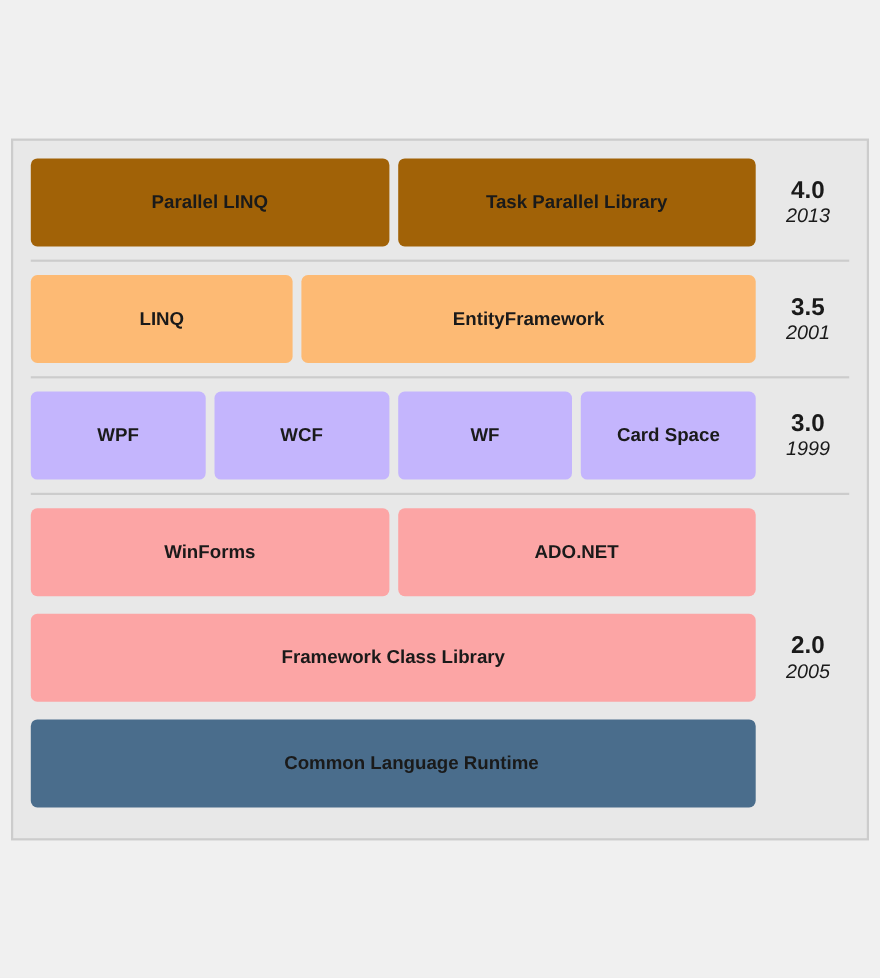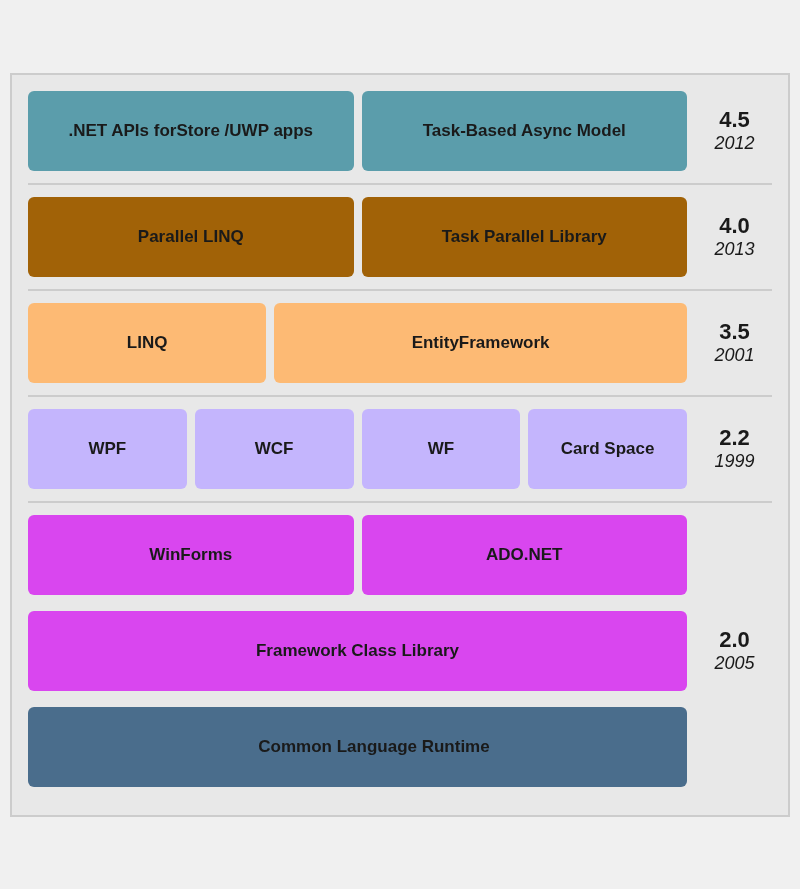--- a/index.html
+++ b/index.html
@@ -68,21 +68,21 @@
 
     .block.purple {
       background: #fdba74;
     }
 
     .block.brown {
       background: #c4b5fd;
     }
 
     .block.green {
-      background: #d946ef;
+      background: #fca5a5;
     }
 
     .block.steel-blue {
       background: #4a6d8c;
     }
 
     .version-label {
       width: 75px;
       text-align: center;
       flex-shrink: 0;
@@ -120,30 +120,20 @@
 
     .row-2-0 .bottom-block-2 {
       width: 100%;
     }
   </style>
 </head>
 <body>
 
 <div class="diagram-container">
 
-  <div class="row">
-    <div class="blocks-area">
-      <div class="block teal" style="flex:1">.NET APIs forStore /UWP apps</div>
-      <div class="block teal" style="flex:1">Task-Based Async Model</div>
-    </div>
-    <div class="version-label">
-      <div class="ver">4.5</div>
-      <div class="year">2012</div>
-    </div>
-  </div>
 
   <div class="row">
     <div class="blocks-area">
       <div class="block olive" style="flex:1">Parallel LINQ</div>
       <div class="block olive" style="flex:1">Task Parallel Library</div>
     </div>
     <div class="version-label">
       <div class="ver">4.0</div>
       <div class="year">2013</div>
     </div>
@@ -161,21 +151,21 @@
   </div>
 
   <div class="row">
     <div class="blocks-area">
       <div class="block brown" style="flex:1">WPF</div>
       <div class="block brown" style="flex:1">WCF</div>
       <div class="block brown" style="flex:1">WF</div>
       <div class="block brown" style="flex:1">Card Space</div>
     </div>
     <div class="version-label">
-      <div class="ver">2.2</div>
+      <div class="ver">3.0</div>
       <div class="year">1999</div>
     </div>
   </div>
 
   <div class="row row-2-0">
     <div class="blocks-area">
       <div class="top-blocks">
         <div class="block green">WinForms</div>
         <div class="block green">ADO.NET</div>
       </div>

